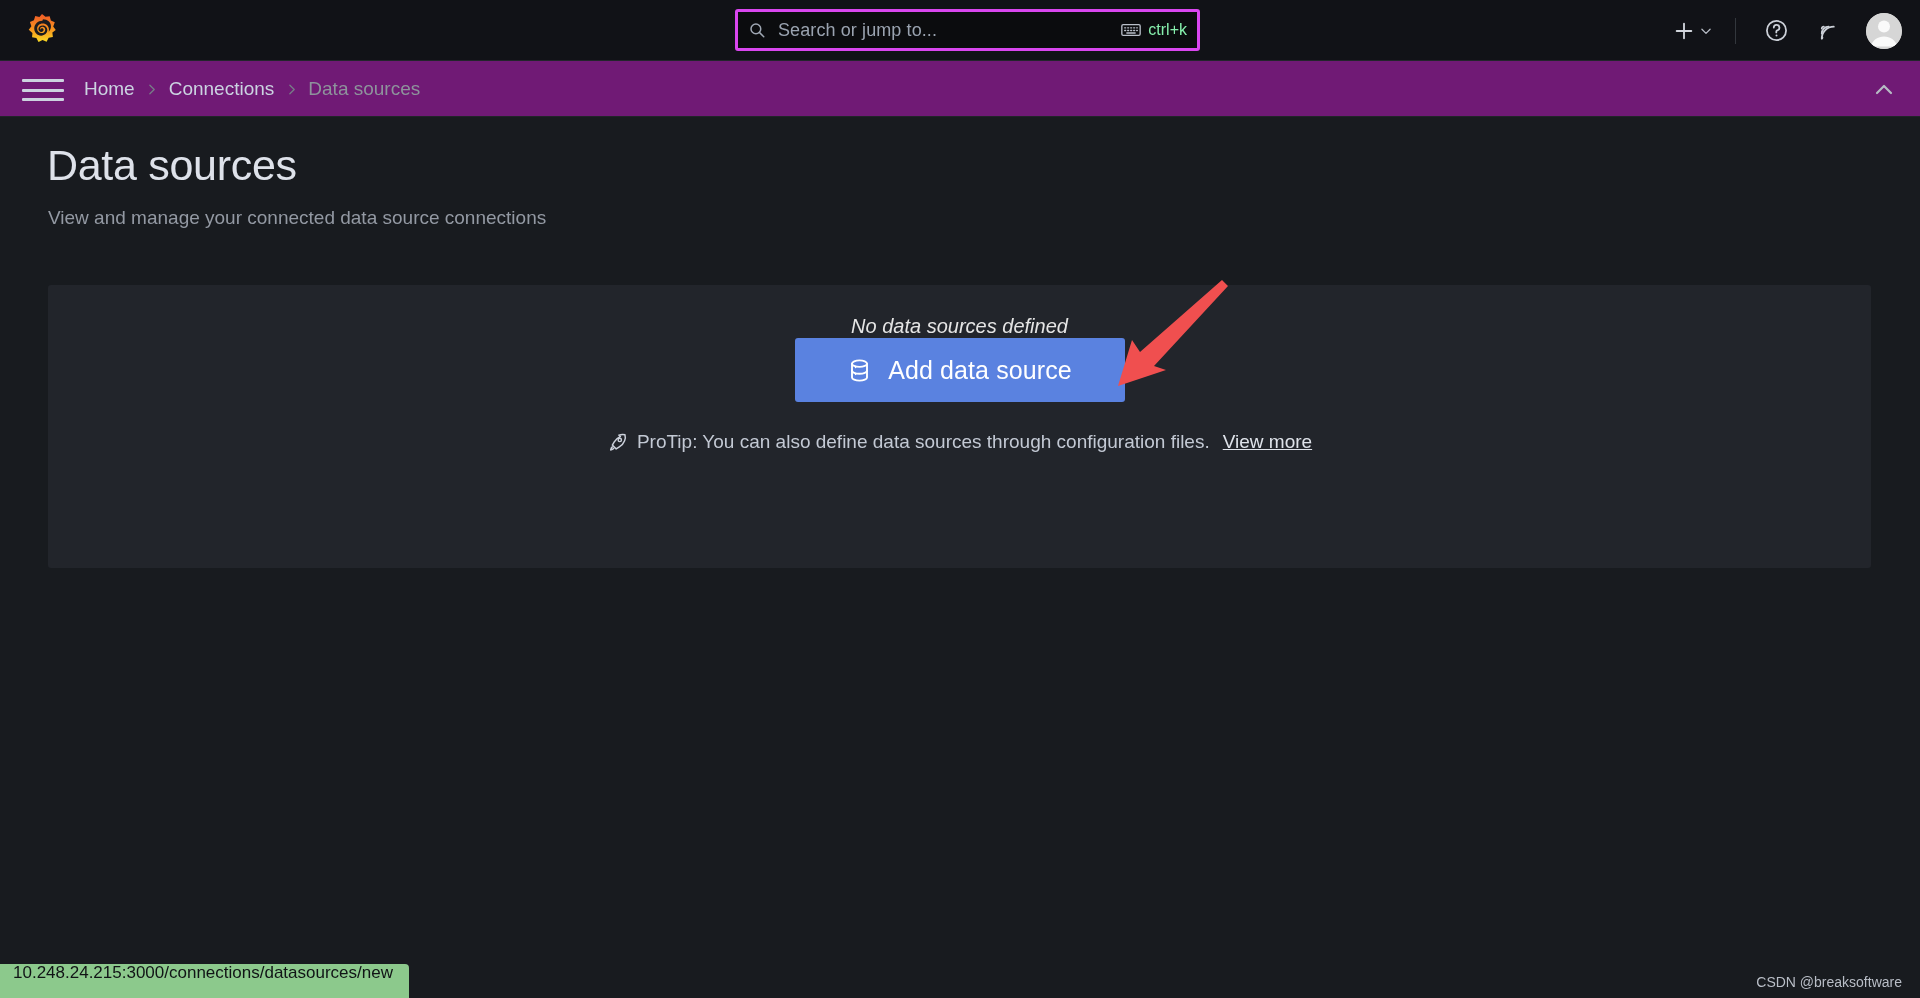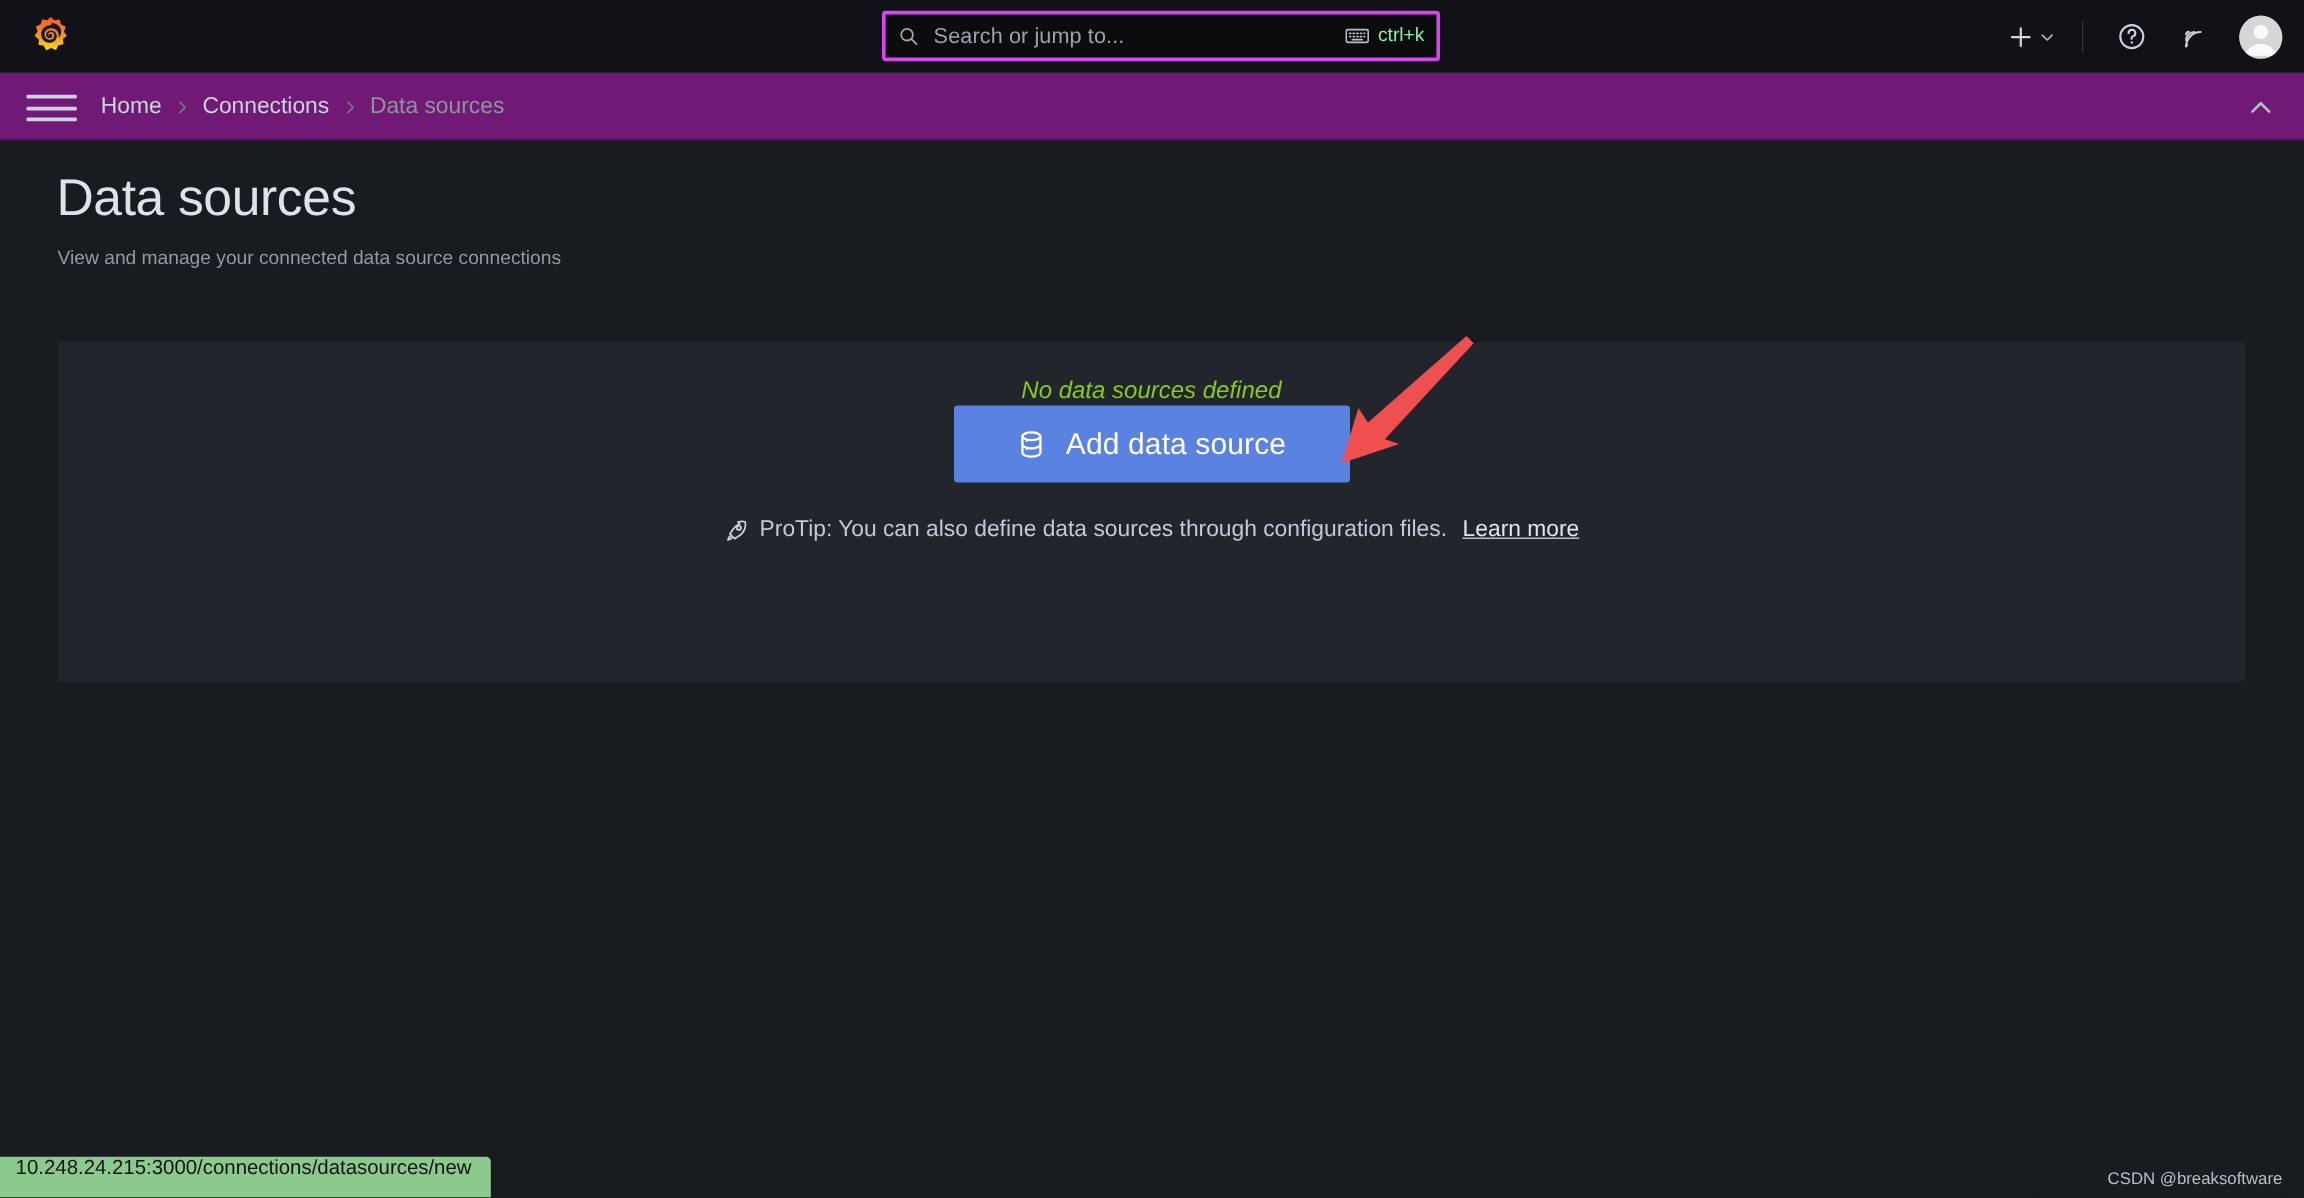--- a/index.html
+++ b/index.html
@@ -110,37 +110,37 @@
 
   
   .page { position: absolute; top: 117px; left: 0; width: 1920px; }
   .page-title {
     position: absolute; left: 47px; top: 24px;
     font-size: 43px; font-weight: 400; color: #dee2ea;
     letter-spacing: -0.3px;
   }
   .page-sub {
     position: absolute; left: 48px; top: 90px;
-    font-size: 16px; color: #9399a3;
+    font-size: 19px; color: #9399a3;
   }
 
   .card {
     position: absolute; left: 48px; top: 168px;
     width: 1823px; height: 283px;
     background: #22252b;
     border-radius: 3px;
   }
   .card-inner {
     width: 100%; height: 100%;
     display: flex; flex-direction: column;
     align-items: center; justify-content: flex-start;
     padding-top: 30px;
   }
   .empty-msg {
-    font-size: 20px; font-style: italic; color: #84cc16;
+    font-size: 20px; font-style: italic; color: #e5e5e5;
     margin-bottom: 0;
   }
   .add-btn {
     width: 330px; height: 64px;
     background: #5a82e0;
     border: none; border-radius: 3px;
     color: #ffffff;
     display: flex; align-items: center; justify-content: center;
     gap: 16px; cursor: pointer;
     font-size: 25px; font-weight: 500;
@@ -318,21 +318,21 @@
           <span>Add data source</span>
         </button>
 
         <div class="protip">
           <svg class="rocket-icon" viewBox="0 0 24 24" fill="none" stroke="currentColor" stroke-width="1.7">
             <path d="M13.6 3.6c3.8-1.4 6.9-.4 6.9-.4s1 3.1-.4 6.9c-1.1 3-3.4 5.4-6 7l-3.6 2.2-2.2-2.2-2.2-2.2 2.2-3.6c1.6-2.6 4-4.9 7-6z" stroke-linejoin="round"></path>
             <circle cx="14.6" cy="9.1" r="1.9"></circle>
             <path d="M6.6 16.6c-1.3.6-2 1.7-2.4 3.9 2.2-.4 3.3-1.1 3.9-2.4" stroke-linejoin="round"></path>
           </svg>
           <span>ProTip: You can also define data sources through configuration files.</span>
-          <span class="learn-more">Learn more</span>
+          <span class="learn-more">View more</span>
         </div>
 
       </div>
     </section>
   </div>
 
   <svg class="annot-arrow" viewBox="0 0 120 110">
     <polygon fill="#f04f4f" points="112,2 118,8 44,88 56,92 8,108 22,62 30,74"></polygon>
   </svg>
 

